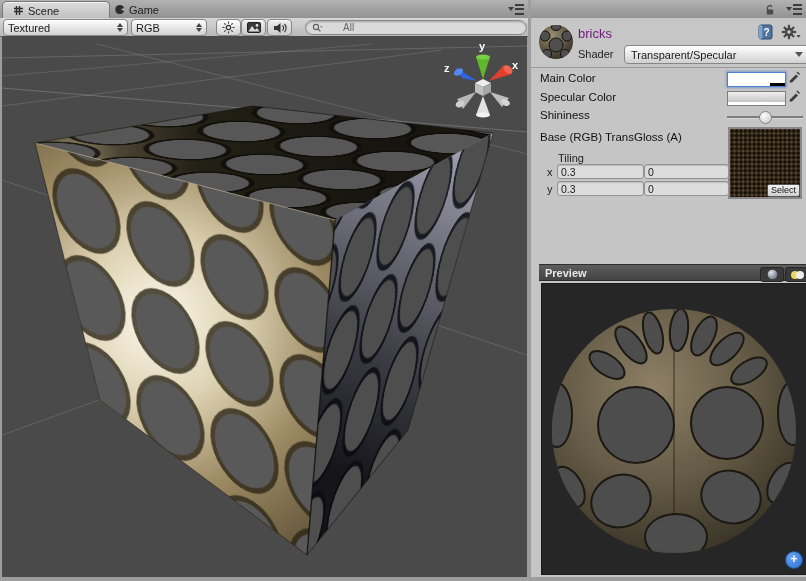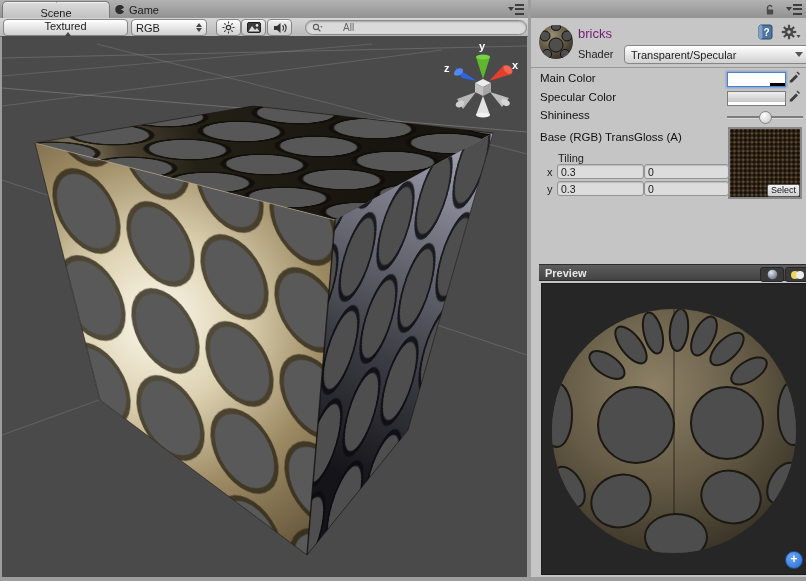--- a/index.html
+++ b/index.html
@@ -83,40 +83,40 @@
        color:#fff;font-size:12px;line-height:15px;text-align:center;font-weight:bold;}
   svg text{font-family:"Liberation Sans",sans-serif;}
 </style>
 </head>
 <body>
 
 <div class="window">
 
   <div class="scene-panel">
     <div class="tabbar">
-      <div class="tab active" style="left:2px;width:86px;flex-direction:column;">
+      <div class="tab active" style="left:2px;width:86px;">
         <svg width="11" height="11" viewBox="0 0 11 11">
           <path d="M1 3.5h9M1 6.5h9M3.5 1v9M6.5 1v9" stroke="#2e2e2e" stroke-width="1.4" fill="none"></path>
         </svg>
         <span>Scene</span>
       </div>
       <div class="tab" style="left:104px;width:70px;">
         <svg width="11" height="11" viewBox="0 0 12 12">
           <path d="M11 4.2 A5 5 0 1 0 11 7.8 L7.5 6 Z" fill="#2e2e2e"></path>
         </svg>
         <span>Game</span>
       </div>
       <div class="panel-menu" style="right:4px;">
         <span class="menu-tri"></span>
         <span class="menu-lines"></span>
       </div>
     </div>
 
     <div class="scene-toolbar">
-      <div class="dd mac-btn" style="left:3px;width:115px;flex-direction:column;">
+      <div class="dd mac-btn" style="left:3px;width:115px;">
         <span class="lbl">Textured</span>
         <span class="updown">
             <i class="u"></i>
             <i class="d"></i>
           </span>
       </div>
       <div class="dd mac-btn" style="left:131px;width:66px;">
         <span class="lbl">RGB</span>
         <span class="updown">
             <i class="u"></i>

